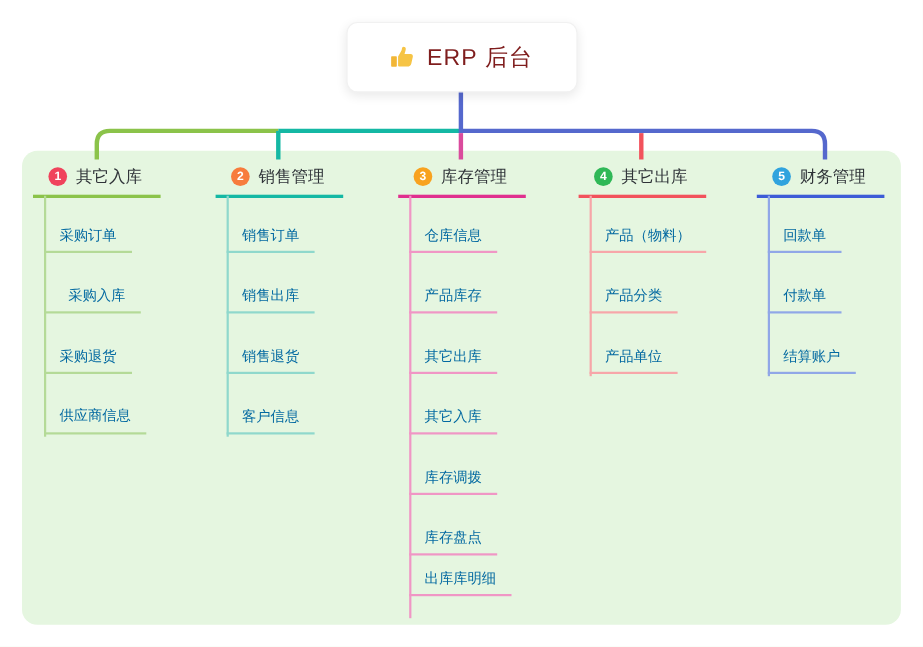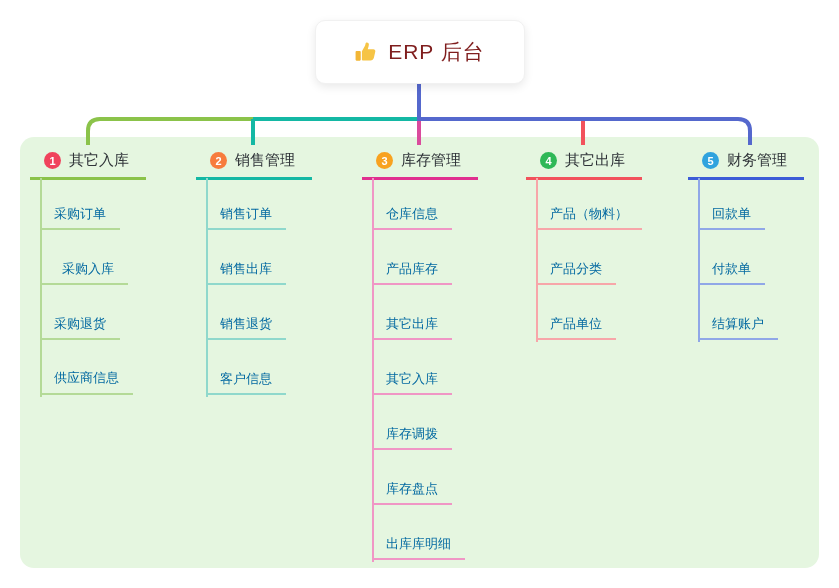--- a/index.html
+++ b/index.html
@@ -135,21 +135,21 @@
       <span>库存管理</span>
     </div>
     <div class="branch-line" style="height: 384px;"></div>
     <div>
         <div class="child" style="top: 68px; text-align: center;">仓库信息</div>
         <div class="child" style="top: 123px;">产品库存</div>
         <div class="child" style="top: 178px;">其它出库</div>
         <div class="child" style="top: 233px;">其它入库</div>
         <div class="child" style="top: 288px;">库存调拨</div>
         <div class="child" style="top: 343px;">库存盘点</div>
-        <div class="child" style="top: 398px;">出库库明细</div>
+        <div class="child" style="top: 380px;">出库库明细</div>
       </div>
   </div>
 
   <div class="branch b4" style="--accent: #f2525c; --light: #f7a6a9; --badge: #2fb857;">
     <div class="branch-title">
       <span class="badge">4</span>
       <span>其它出库</span>
     </div>
     <div class="branch-line" style="height: 164px;"></div>
     <div>

